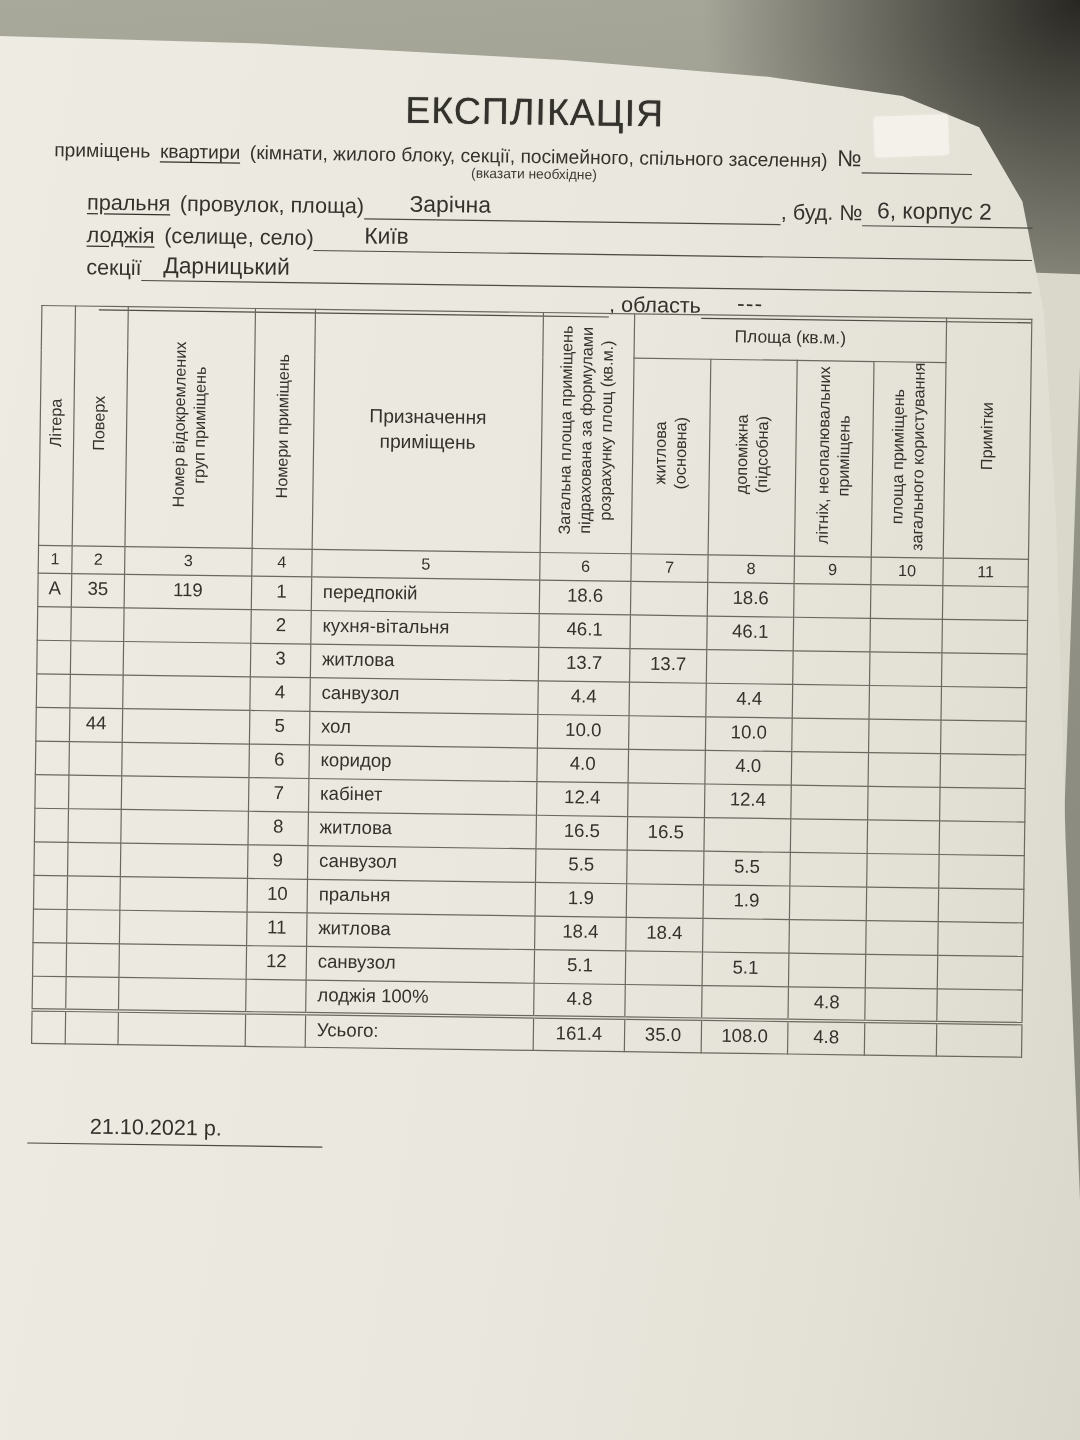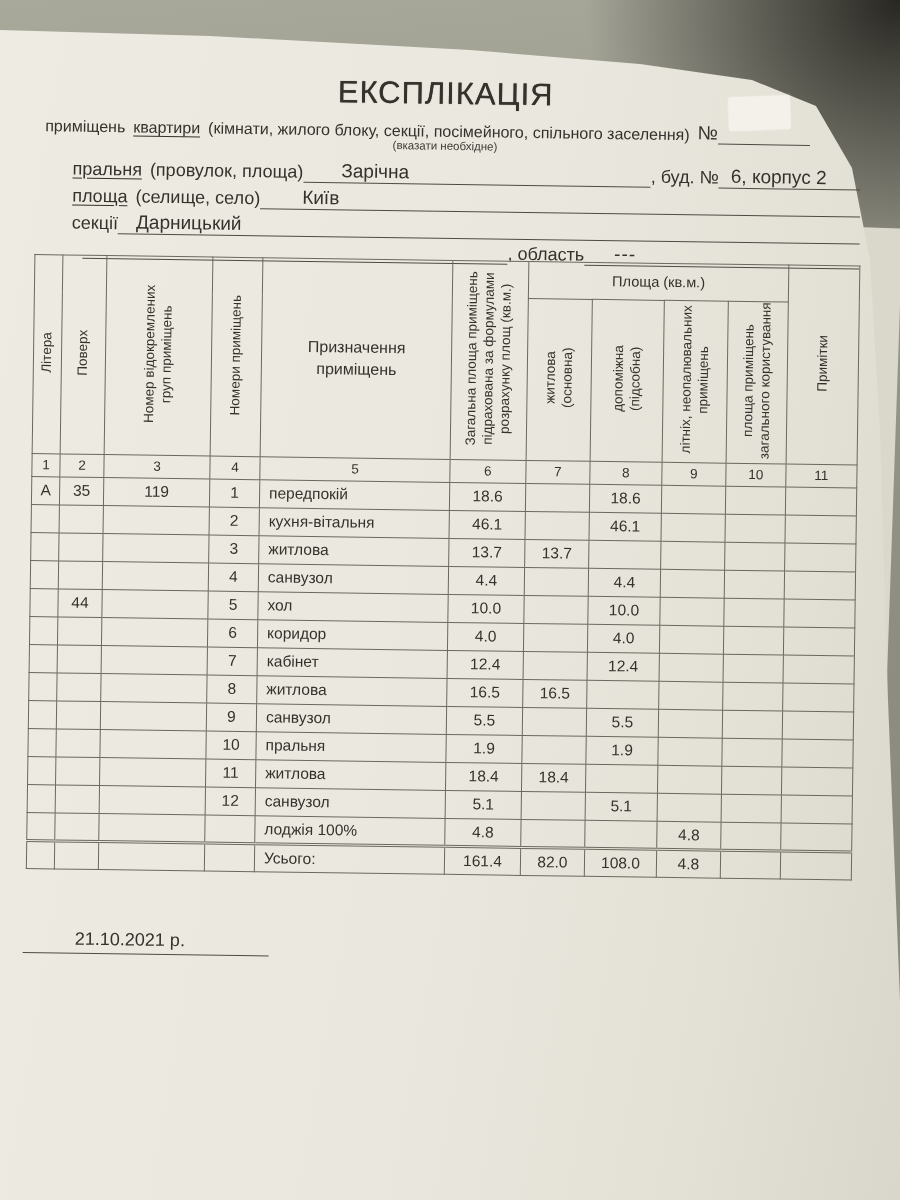--- a/index.html
+++ b/index.html
@@ -94,21 +94,21 @@
   <div class="fline l-street">
     <span class="ulab">пральня</span>
     <span class="gap"></span>
     <span>(провулок, площа)</span>
     <span class="useg val-street">Зарічна</span>
     <span>, буд. №</span>
     <span class="useg fix val-bld">6, корпус 2</span>
   </div>
 
   <div class="fline l-city">
-    <span class="ulab">площа</span>
+    <span class="ulab">лоджія</span>
     <span class="gap"></span>
     <span>(селище, село)</span>
     <span class="useg val-city">Київ</span>
   </div>
 
   <div class="fline l-district">
     <span>секції</span>
     <span class="useg val-district">Дарницький</span>
   </div>
 
@@ -340,21 +340,21 @@
             <td></td>
             <td></td>
       </tr>
       <tr class="drow total">
         <td></td>
             <td></td>
             <td></td>
             <td></td>
             <td>Усього:</td>
             <td>161.4</td>
-            <td>82.0</td>
+            <td>35.0</td>
             <td>108.0</td>
             <td>4.8</td>
             <td></td>
             <td></td>
       </tr>
     </tbody>
       </table>
   </div>
 
   <div class="date-line">21.10.2021  р.</div>

